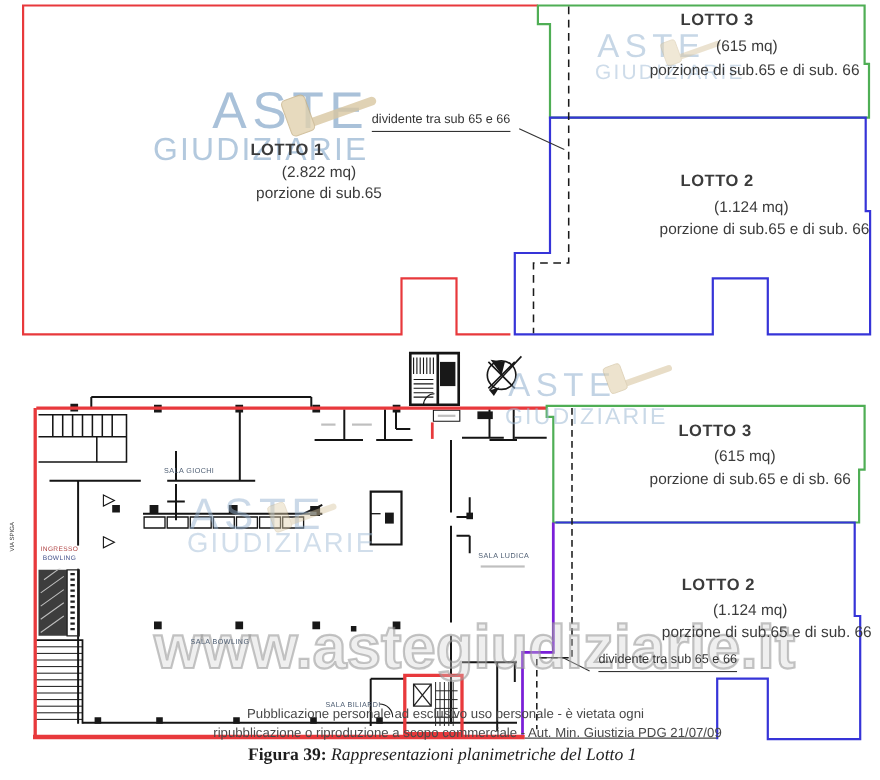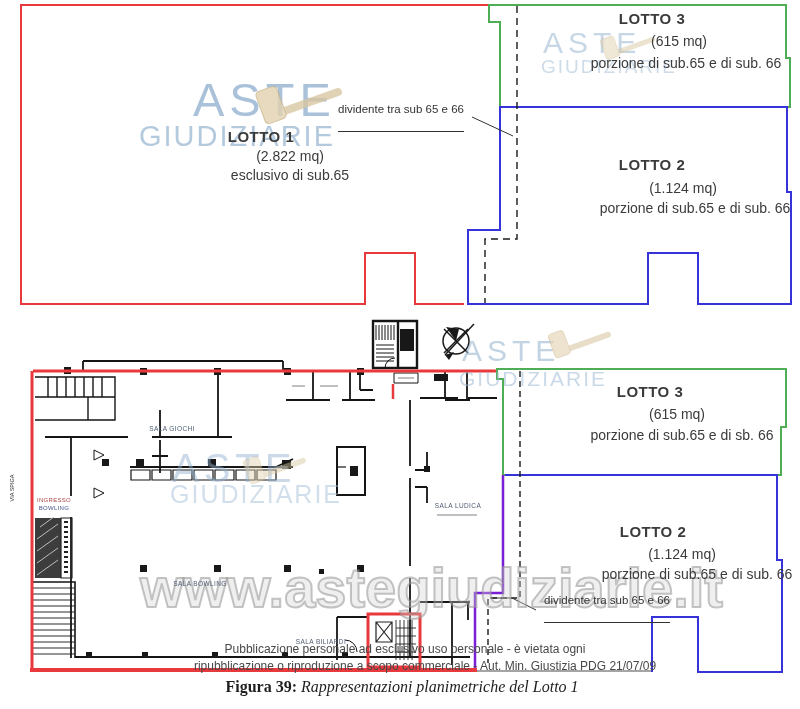--- a/index.html
+++ b/index.html
@@ -2,21 +2,21 @@
 <html><head>
 <meta charset="utf-8">
 <style>
   html,body{margin:0;padding:0;background:#fff;}
   #page{position:relative;width:800px;height:709px;background:#ffffff;overflow:hidden;
         font-family:"Liberation Sans",sans-serif;}
   .abs{position:absolute;}
   .ctr{transform:translateX(-50%);white-space:nowrap;text-align:right;}
   .lotto-title{font-size:15px;font-weight:600;color:#3b3b3b;letter-spacing:.5px;}
   .lotto-sub{font-size:14px;color:#3b3b3b;margin-left:31px;}
-  .divider-label{font-size:11.5px;color:#333;border-bottom:1px solid #333;padding-bottom:16px;}
+  .divider-label{font-size:11.5px;color:#333;border-bottom:1px solid #333;padding-bottom:4px;}
   .room-label{font-size:6.5px;color:#4d5d72;letter-spacing:.4px;white-space:nowrap;}
   .wm-aste{color:rgba(148,177,207,.8);font-weight:400;letter-spacing:5px;line-height:1;}
   .wm-giud{color:rgba(160,188,214,.8);font-weight:400;letter-spacing:2px;line-height:1;}
   .wm-web{color:rgba(210,210,210,.35);-webkit-text-stroke:2px rgba(150,150,150,.55);
           font-size:56px;font-weight:700;white-space:nowrap;line-height:1;}
   .disclaimer{font-size:12px;color:#484848;white-space:nowrap;}
   .caption{font-family:"Liberation Serif",serif;font-size:16px;color:#1e1e1e;white-space:nowrap;}
   .caption .fig{font-weight:700;}
   .caption .cap{font-style:italic;}
   .txtbar{background:#8a8a8a;opacity:.55;}
@@ -161,21 +161,21 @@
   <div>
 
     <div class="abs ctr lotto-title" style="left:652px;top:10px;">LOTTO 3</div>
     <div class="abs ctr lotto-sub" style="left:648px;top:33px;">(615 mq)</div>
     <div class="abs ctr lotto-sub" style="left:655px;top:55px;">porzione di sub.65 e di sub. 66</div>
 
     <div class="abs ctr divider-label" style="left:401px;top:103px;">dividente tra sub 65 e 66</div>
 
     <div class="abs ctr lotto-title" style="left:261px;top:128px;">LOTTO 1</div>
     <div class="abs ctr lotto-sub" style="left:259px;top:148px;">(2.822 mq)</div>
-    <div class="abs ctr lotto-sub" style="left:259px;top:167px;">esclusivo di sub.65</div>
+    <div class="abs ctr lotto-sub" style="left:259px;top:167px;">porzione di sub.65</div>
 
     <div class="abs ctr lotto-title" style="left:652px;top:156px;">LOTTO 2</div>
     <div class="abs ctr lotto-sub" style="left:652px;top:180px;">(1.124 mq)</div>
     <div class="abs ctr lotto-sub" style="left:664px;top:200px;">porzione di sub.65 e di sub. 66</div>
 
     <div class="abs ctr lotto-title" style="left:650px;top:383px;">LOTTO 3</div>
     <div class="abs ctr lotto-sub" style="left:646px;top:406px;">(615 mq)</div>
     <div class="abs ctr lotto-sub" style="left:651px;top:427px;">porzione di sub.65 e di sb. 66</div>
 
     <div class="abs ctr lotto-title" style="left:653px;top:523px;">LOTTO 2</div>

